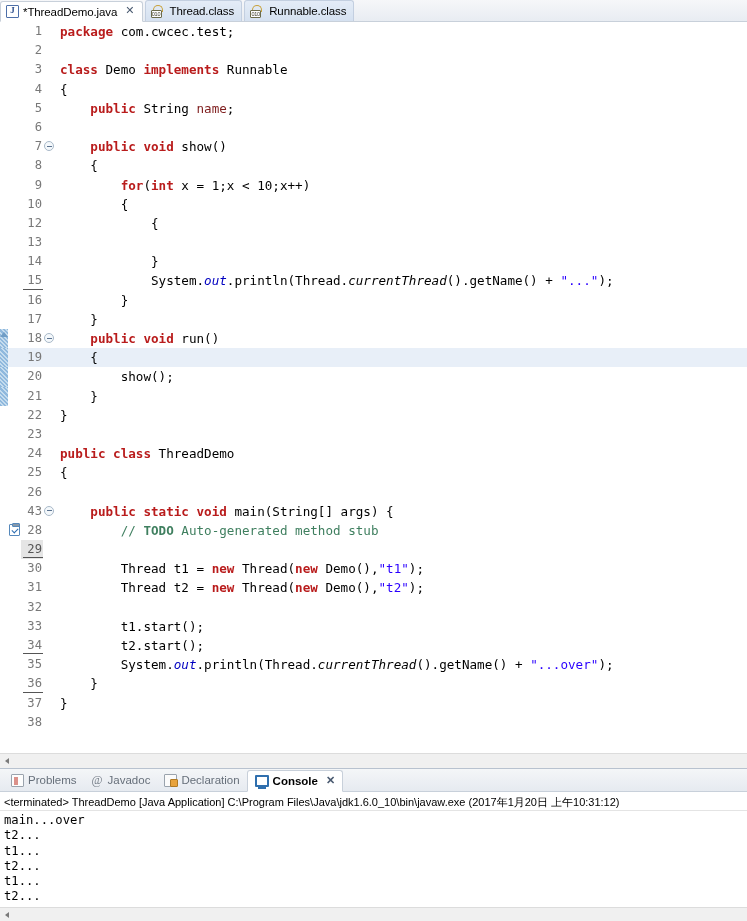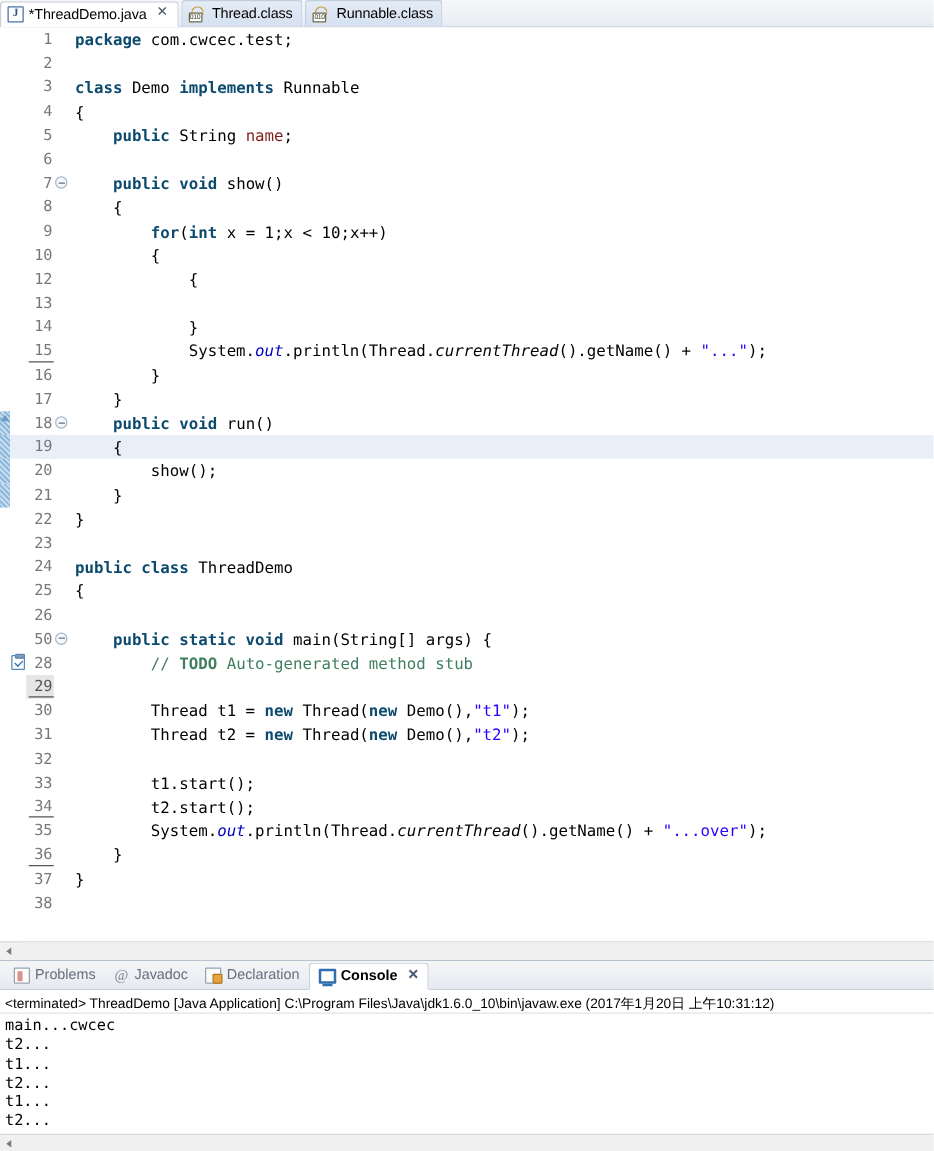--- a/index.html
+++ b/index.html
@@ -175,21 +175,21 @@
     width: 5px; height: 1px; background: #5b7390;
   }
   .ctext {
     flex: 1 1 auto; padding-left: 5px;
     color: #000000; height: 19.2px; line-height: 19.2px;
     font-family: "DejaVu Sans Mono", monospace;
     overflow: hidden;
   }
 
   
-  .kw  { color: #0c4a6e; font-weight: bold; }
+  .kw  { color: #b91c1c; font-weight: bold; }
   .fld { color: #7f1d1d; }
   .str { color: #2a00ff; }
   .cmt { color: #3f7f5f; }
   .todo-w { color: #3f7f5f; font-weight: bold; }
   .stat { font-style: italic; }
   .statb { color: #0000c0; font-style: italic; }
 
   
   .h-scroll {
     height: 15px; flex: none;
@@ -354,21 +354,21 @@
           <div class="crow"><div class="chbar"></div><div class="mkcol"></div><div class="lnum">17</div><div class="foldcol"></div><div class="ctext"><span>    }</span></div></div>
           <div class="crow"><div class="chbar changed"><span class="tri"></span></div><div class="mkcol"></div><div class="lnum">18</div><div class="foldcol"><span class="fold-minus"></span></div><div class="ctext"><span>    </span><span class="kw">public void </span><span>run()</span></div></div>
           <div class="crow curline"><div class="chbar changed"></div><div class="mkcol"></div><div class="lnum">19</div><div class="foldcol"></div><div class="ctext"><span>    {</span></div></div>
           <div class="crow"><div class="chbar changed"></div><div class="mkcol"></div><div class="lnum">20</div><div class="foldcol"></div><div class="ctext"><span>        show();</span></div></div>
           <div class="crow"><div class="chbar changed"></div><div class="mkcol"></div><div class="lnum">21</div><div class="foldcol"></div><div class="ctext"><span>    }</span></div></div>
           <div class="crow"><div class="chbar"></div><div class="mkcol"></div><div class="lnum">22</div><div class="foldcol"></div><div class="ctext"><span>}</span></div></div>
           <div class="crow"><div class="chbar"></div><div class="mkcol"></div><div class="lnum">23</div><div class="foldcol"></div><div class="ctext"></div></div>
           <div class="crow"><div class="chbar"></div><div class="mkcol"></div><div class="lnum">24</div><div class="foldcol"></div><div class="ctext"><span class="kw">public class </span><span>ThreadDemo</span></div></div>
           <div class="crow"><div class="chbar"></div><div class="mkcol"></div><div class="lnum">25</div><div class="foldcol"></div><div class="ctext"><span>{</span></div></div>
           <div class="crow"><div class="chbar"></div><div class="mkcol"></div><div class="lnum">26</div><div class="foldcol"></div><div class="ctext"></div></div>
-          <div class="crow"><div class="chbar"></div><div class="mkcol"></div><div class="lnum">50</div><div class="foldcol"><span class="fold-minus"></span></div><div class="ctext"><span>    </span><span class="kw">public static void </span><span>main(String[] args) {</span></div></div>
+          <div class="crow"><div class="chbar"></div><div class="mkcol"></div><div class="lnum">43</div><div class="foldcol"><span class="fold-minus"></span></div><div class="ctext"><span>    </span><span class="kw">public static void </span><span>main(String[] args) {</span></div></div>
           <div class="crow"><div class="chbar"></div><div class="mkcol"><span class="todo-ico"></span></div><div class="lnum">28</div><div class="foldcol"></div><div class="ctext"><span>        </span><span class="cmt">// </span><span class="todo-w">TODO</span><span class="cmt"> Auto-generated method stub</span></div></div>
           <div class="crow"><div class="chbar"></div><div class="mkcol"></div><div class="lnum boxed">29</div><div class="foldcol"></div><div class="ctext"></div></div>
           <div class="crow"><div class="chbar"></div><div class="mkcol"></div><div class="lnum">30</div><div class="foldcol"></div><div class="ctext"><span>        Thread t1 = </span><span class="kw">new </span><span>Thread(</span><span class="kw">new </span><span>Demo(),</span><span class="str">"t1"</span><span>);</span></div></div>
           <div class="crow"><div class="chbar"></div><div class="mkcol"></div><div class="lnum">31</div><div class="foldcol"></div><div class="ctext"><span>        Thread t2 = </span><span class="kw">new </span><span>Thread(</span><span class="kw">new </span><span>Demo(),</span><span class="str">"t2"</span><span>);</span></div></div>
           <div class="crow"><div class="chbar"></div><div class="mkcol"></div><div class="lnum">32</div><div class="foldcol"></div><div class="ctext"></div></div>
           <div class="crow"><div class="chbar"></div><div class="mkcol"></div><div class="lnum">33</div><div class="foldcol"></div><div class="ctext"><span>        t1.start();</span></div></div>
           <div class="crow"><div class="chbar"></div><div class="mkcol"></div><div class="lnum underlined">34</div><div class="foldcol"></div><div class="ctext"><span>        t2.start();</span></div></div>
           <div class="crow"><div class="chbar"></div><div class="mkcol"></div><div class="lnum">35</div><div class="foldcol"></div><div class="ctext"><span>        System.</span><span class="statb">out</span><span>.println(Thread.</span><span class="stat">currentThread</span><span>().getName() + </span><span class="str">"...over"</span><span>);</span></div></div>
           <div class="crow"><div class="chbar"></div><div class="mkcol"></div><div class="lnum underlined">36</div><div class="foldcol"></div><div class="ctext"><span>    }</span></div></div>
           <div class="crow"><div class="chbar"></div><div class="mkcol"></div><div class="lnum">37</div><div class="foldcol"></div><div class="ctext"><span>}</span></div></div>
@@ -399,21 +399,21 @@
       <div class="ptab active">
         <span class="ico ico-console"></span>
         <span>Console</span>
         <span class="close-x">✕</span>
       </div>
     </div>
 
     <div class="console-status">&lt;terminated&gt; ThreadDemo [Java Application] C:\Program Files\Java\jdk1.6.0_10\bin\javaw.exe (2017年1月20日 上午10:31:12)</div>
 
     <div class="console-out" id="console-out">
-        <div class="cline">main...cwcec</div>
+        <div class="cline">main...over</div>
         <div class="cline">t2...</div>
         <div class="cline">t1...</div>
         <div class="cline">t2...</div>
         <div class="cline">t1...</div>
         <div class="cline">t2...</div>
       </div>
 
     <div class="console-hscroll">
       <div class="sb-arrow2"></div>
     </div>

